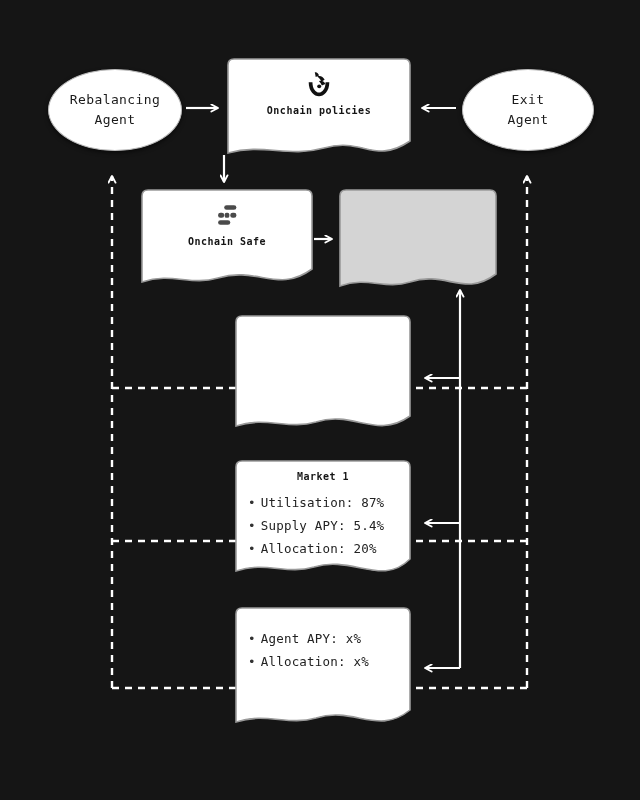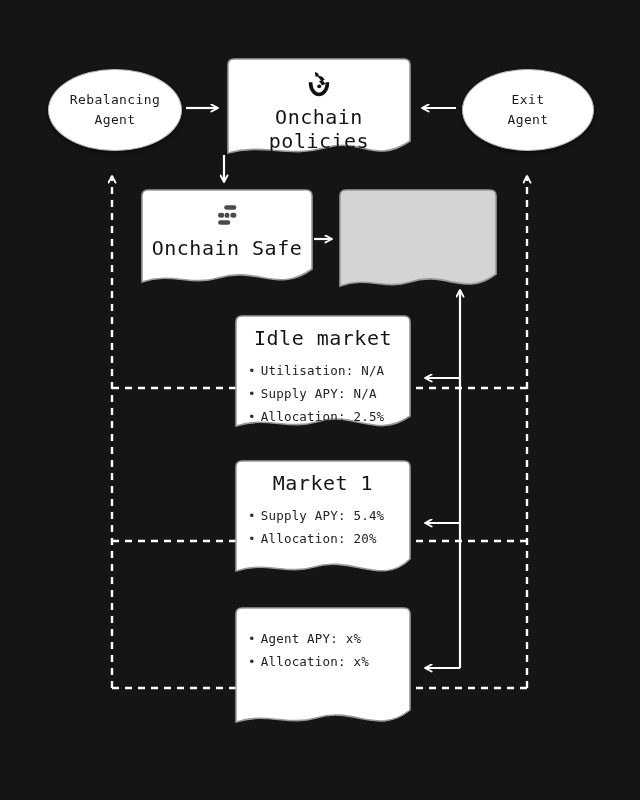--- a/index.html
+++ b/index.html
@@ -36,21 +36,21 @@
   .card{position:absolute;}
   .card .paper{position:absolute;left:0;top:0;width:100%;height:100%;}
   .card .content{
     position:absolute;left:0;top:0;width:100%;
     box-sizing:border-box;
     z-index:2;
     text-align:center;
     color:#151515;
   }
   .card .title{
-    font-size:20px;font-weight:400;letter-spacing:.5px;
+    font-size:10px;font-weight:700;letter-spacing:.5px;
   }
   .card .sub{font-size:12px;color:#3a3a3a;margin-top:3px;letter-spacing:.3px;}
   .card ul{
     list-style:none;margin:0;padding:0;text-align:left;
     font-size:12.5px;line-height:23px;letter-spacing:.2px;color:#222;
   }
   .card ul li:before{content:"\2022";margin-right:5px;color:#333;}
 
   .icon-wrap{display:flex;justify-content:center;margin-bottom:6px;}
 
@@ -148,38 +148,31 @@
       <path d="M4,10 Q4,4 10,4 L154,4 Q160,4 160,10 L160,88
                C128,112 110,84 74,96 C48,104 32,90 4,100 Z" fill="#d4d4d4" stroke="#9a9a9a" stroke-width="1.6"></path>
     </svg>
   </div>
 
   <div class="node card" style="left:232px;top:312px;width:182px;height:127px;">
     <svg class="paper" viewBox="0 0 182 127" preserveAspectRatio="none">
       <path d="M4,10 Q4,4 10,4 L172,4 Q178,4 178,10 L178,104
                C144,128 122,98 84,110 C56,118 34,104 4,114 Z" fill="#ffffff" stroke="#9a9a9a" stroke-width="1.6"></path>
     </svg>
-    <div class="content" style="padding-top:14px;">
-      <div class="title">Idle market</div>
-      <ul style="margin-top:9px;padding-left:16px;">
-        <li>Utilisation: N/A</li>
-        <li>Supply APY: N/A</li>
-        <li>Allocation: 2.5%</li>
-      </ul>
-    </div>
   </div>
 
   <div class="node card" style="left:232px;top:457px;width:182px;height:127px;">
     <svg class="paper" viewBox="0 0 182 127" preserveAspectRatio="none">
       <path d="M4,10 Q4,4 10,4 L172,4 Q178,4 178,10 L178,102
                C150,130 120,98 82,110 C54,118 34,104 4,114 Z" fill="#ffffff" stroke="#9a9a9a" stroke-width="1.6"></path>
     </svg>
     <div class="content" style="padding-top:14px;">
       <div class="title">Market 1</div>
       <ul style="margin-top:9px;padding-left:16px;">
+        <li>Utilisation: 87%</li>
         <li>Supply APY: 5.4%</li>
         <li>Allocation: 20%</li>
       </ul>
     </div>
   </div>
 
   <div class="node card" style="left:232px;top:604px;width:182px;height:132px;">
     <svg class="paper" viewBox="0 0 182 132" preserveAspectRatio="none">
       <path d="M4,10 Q4,4 10,4 L172,4 Q178,4 178,10 L178,106
                C146,132 122,102 84,114 C56,122 34,108 4,118 Z" fill="#ffffff" stroke="#9a9a9a" stroke-width="1.6"></path>

